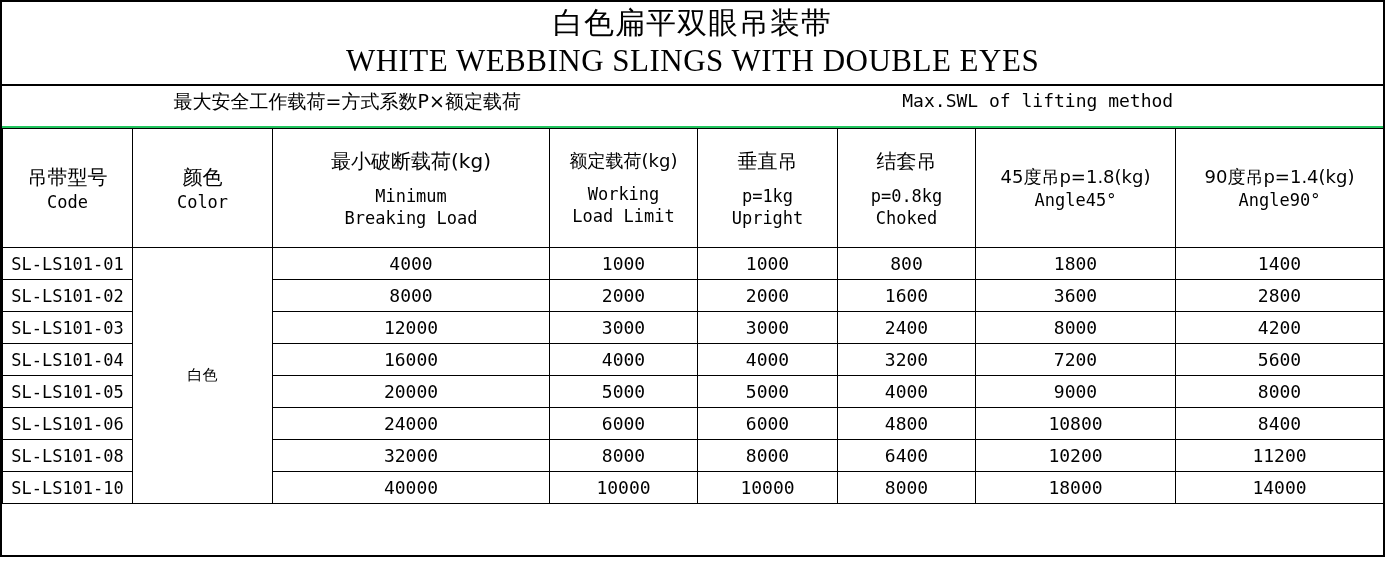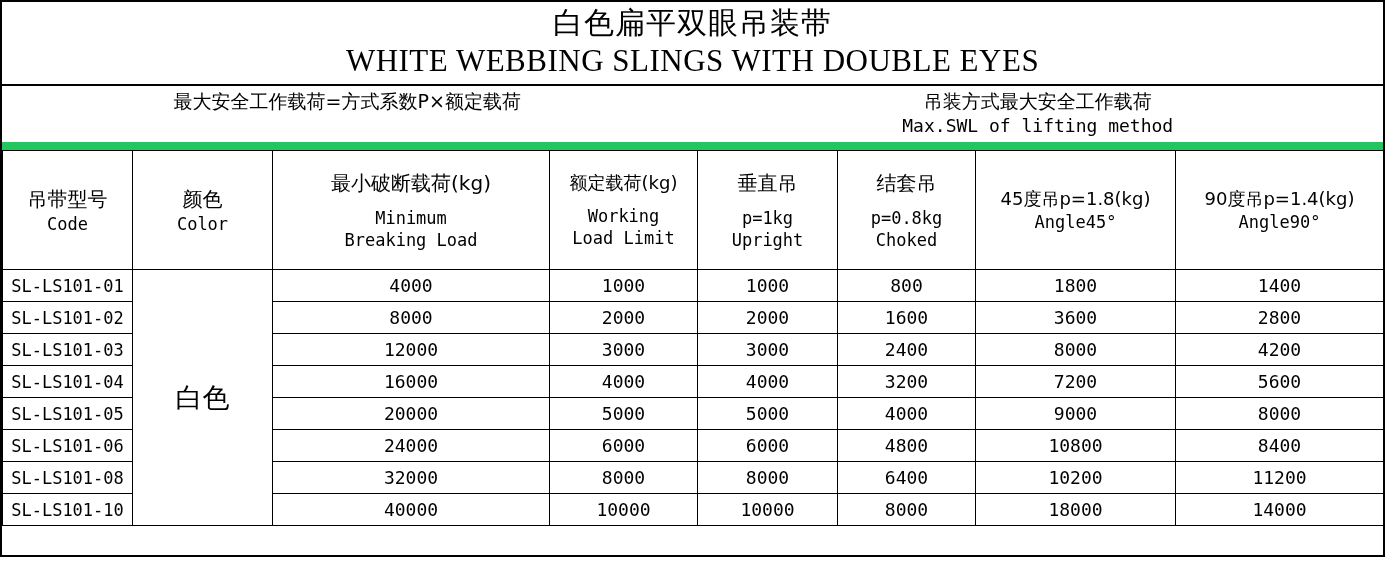--- a/index.html
+++ b/index.html
@@ -34,23 +34,23 @@
     line-height: 38px;
     letter-spacing: 1px;
   }
   .title-en {
     font-family: "Liberation Serif", serif;
     font-size: 31px;
     line-height: 38px;
     letter-spacing: 0.5px;
   }
   .formula-block {
-    border-bottom: 8px solid #22c55e;
+    border-bottom: 2px solid #22c55e;
     display: flex;
-    padding: 3px 0 4px 0;
+    padding: 3px 0 12px 0;
   }
   .formula-col {
     flex: 1;
     text-align: center;
   }
   .formula-cn {
     font-family: "DejaVu Sans", sans-serif;
     font-size: 19px;
     line-height: 25px;
   }
@@ -98,21 +98,21 @@
     padding-left: 4px;
     height: 31px;
   }
   td.num-cell {
     font-family: "DejaVu Sans Mono", monospace;
     font-size: 18px;
     height: 31px;
   }
   td.color-cell {
     font-family: "DejaVu Sans", sans-serif;
-    font-size: 27px;
+    font-size: 15px;
   }
   col.c-code { width: 130px; }
   col.c-color { width: 140px; }
   col.c-mbl { width: 277px; }
   col.c-wll { width: 148px; }
   col.c-upright { width: 140px; }
   col.c-choked { width: 138px; }
   col.c-a45 { width: 200px; }
   col.c-a90 { width: 208px; }
 </style>
@@ -124,21 +124,20 @@
   <div class="title-block">
     <div class="title-cn">白色扁平双眼吊装带</div>
     <div class="title-en">WHITE WEBBING  SLINGS WITH DOUBLE EYES</div>
   </div>
 
   <div class="formula-block">
     <div class="formula-col">
       <div class="formula-cn">最大安全工作载荷=方式系数P×额定载荷</div>
     </div>
     <div class="formula-col">
-      <div class="formula-cn">吊装方式最大安全工作载荷</div>
       <div class="formula-en">Max.SWL of lifting method</div>
     </div>
   </div>
 
   <table class="main">
     <colgroup>
       <col class="c-code">
         <col class="c-color">
         <col class="c-mbl">
         <col class="c-wll">

